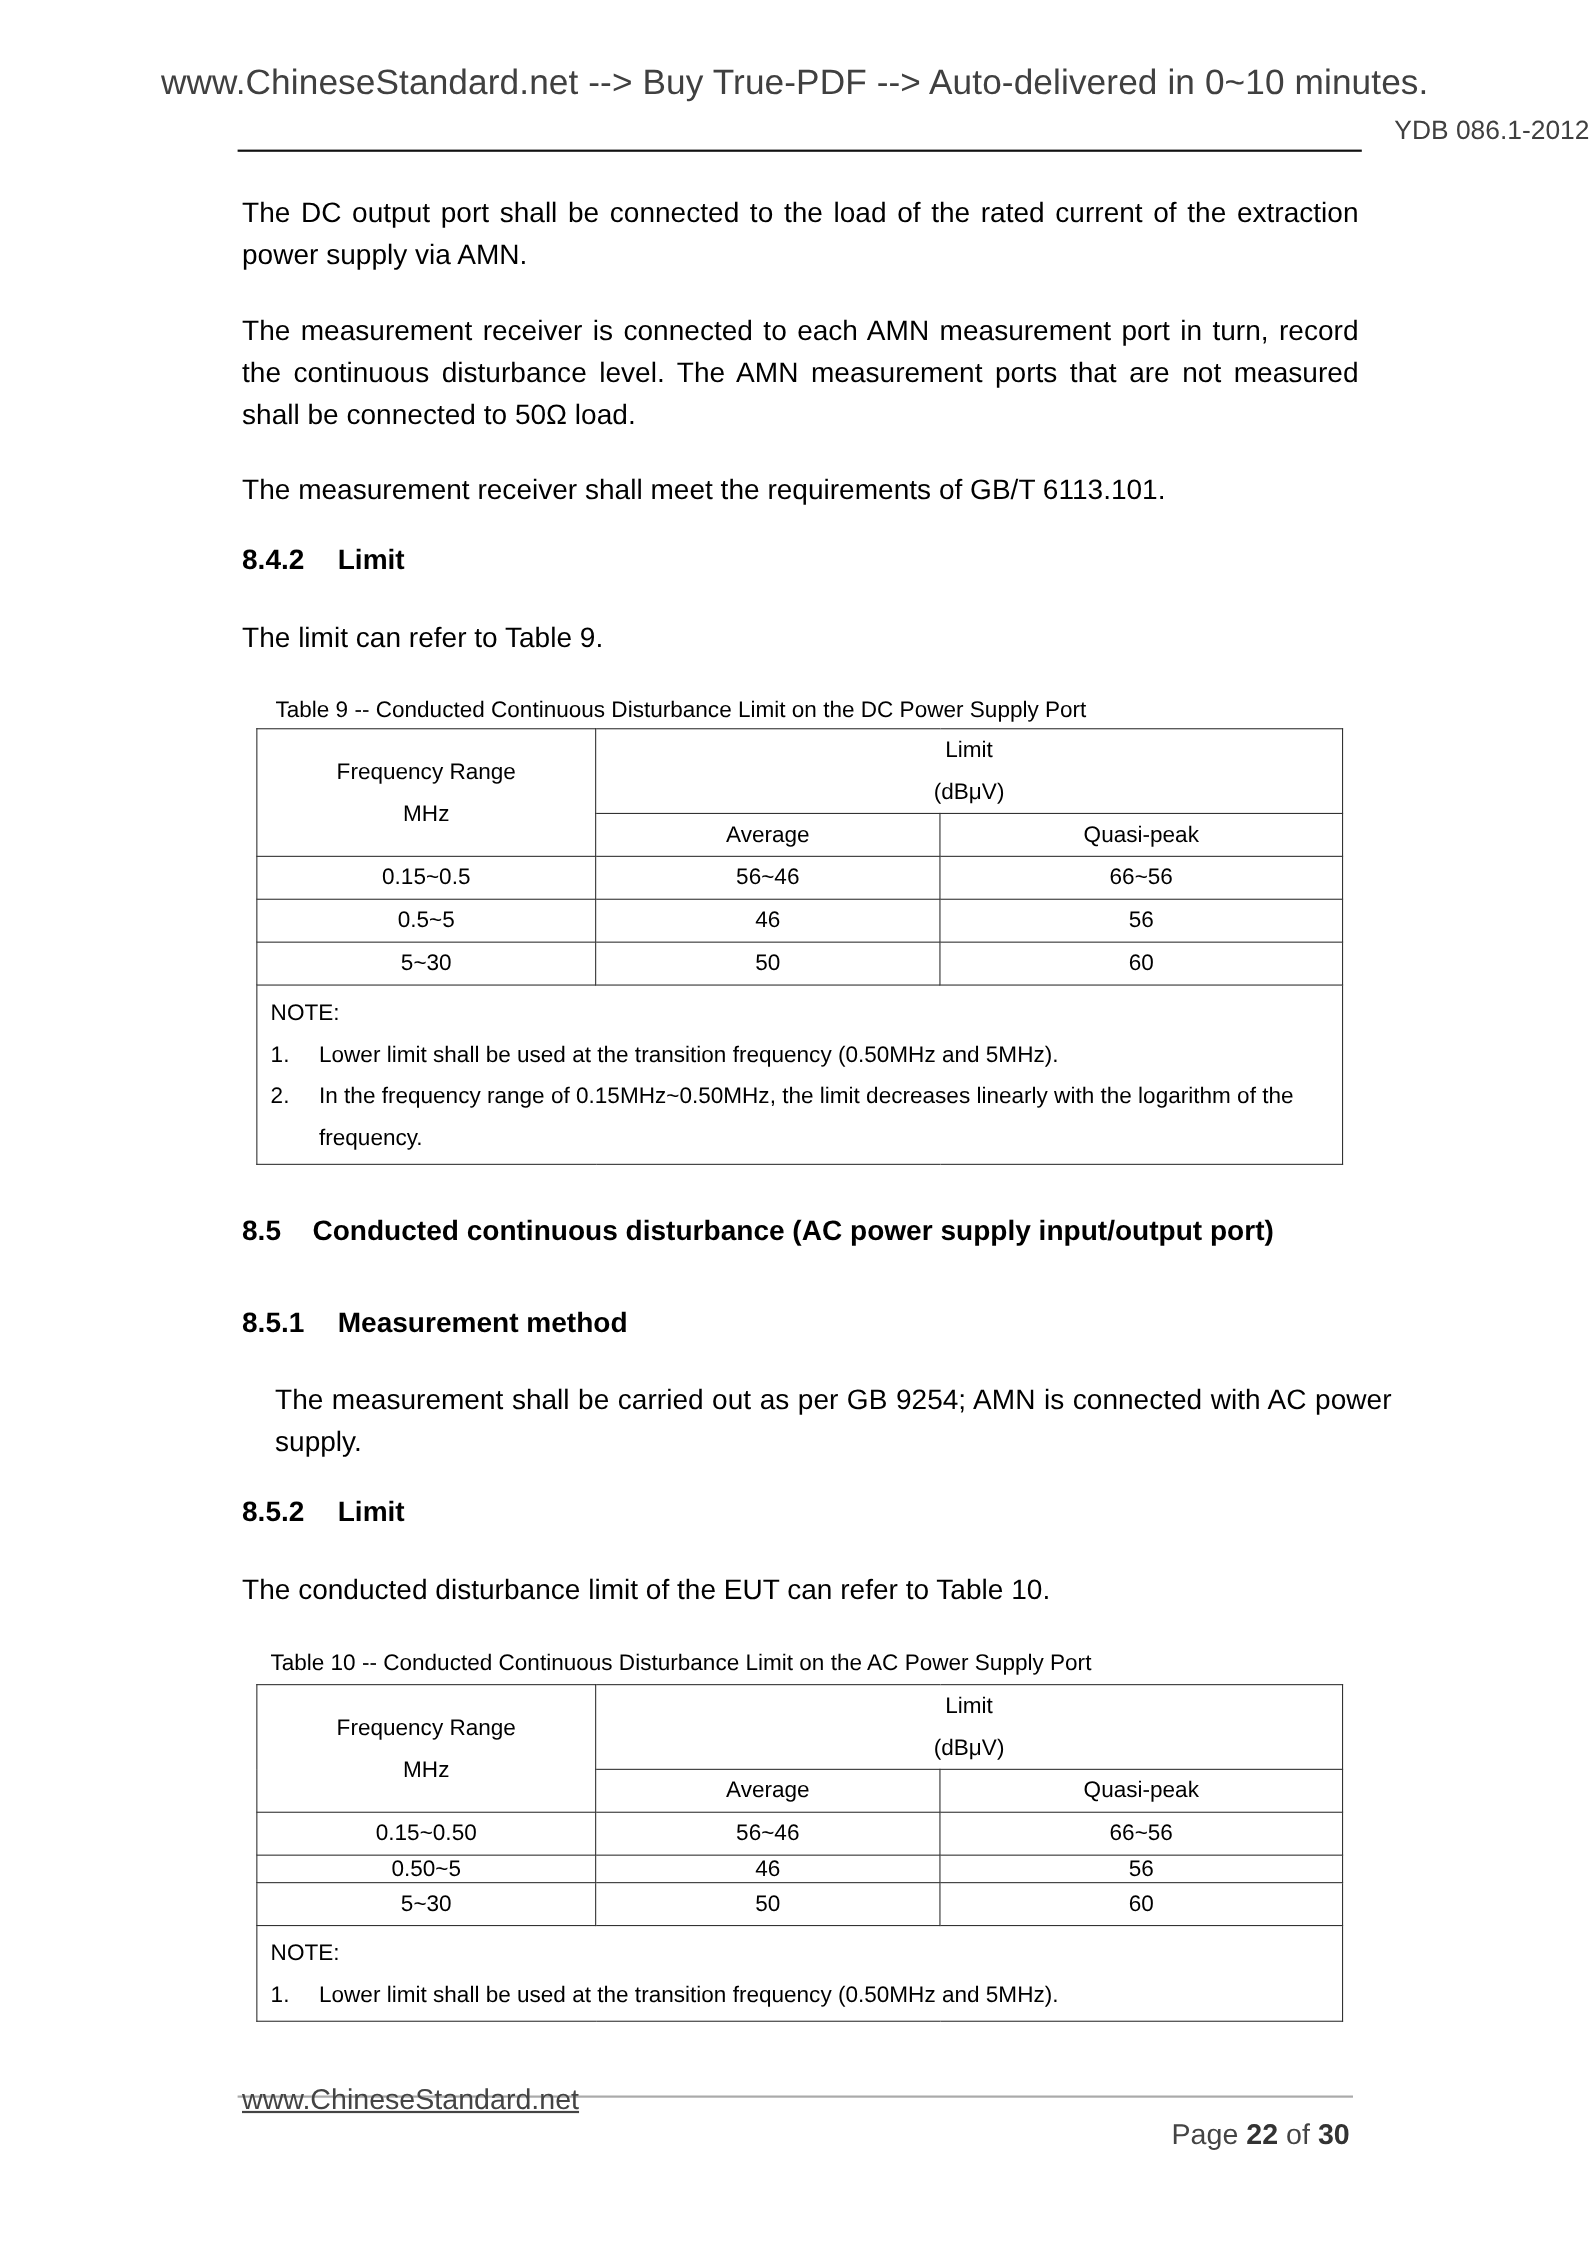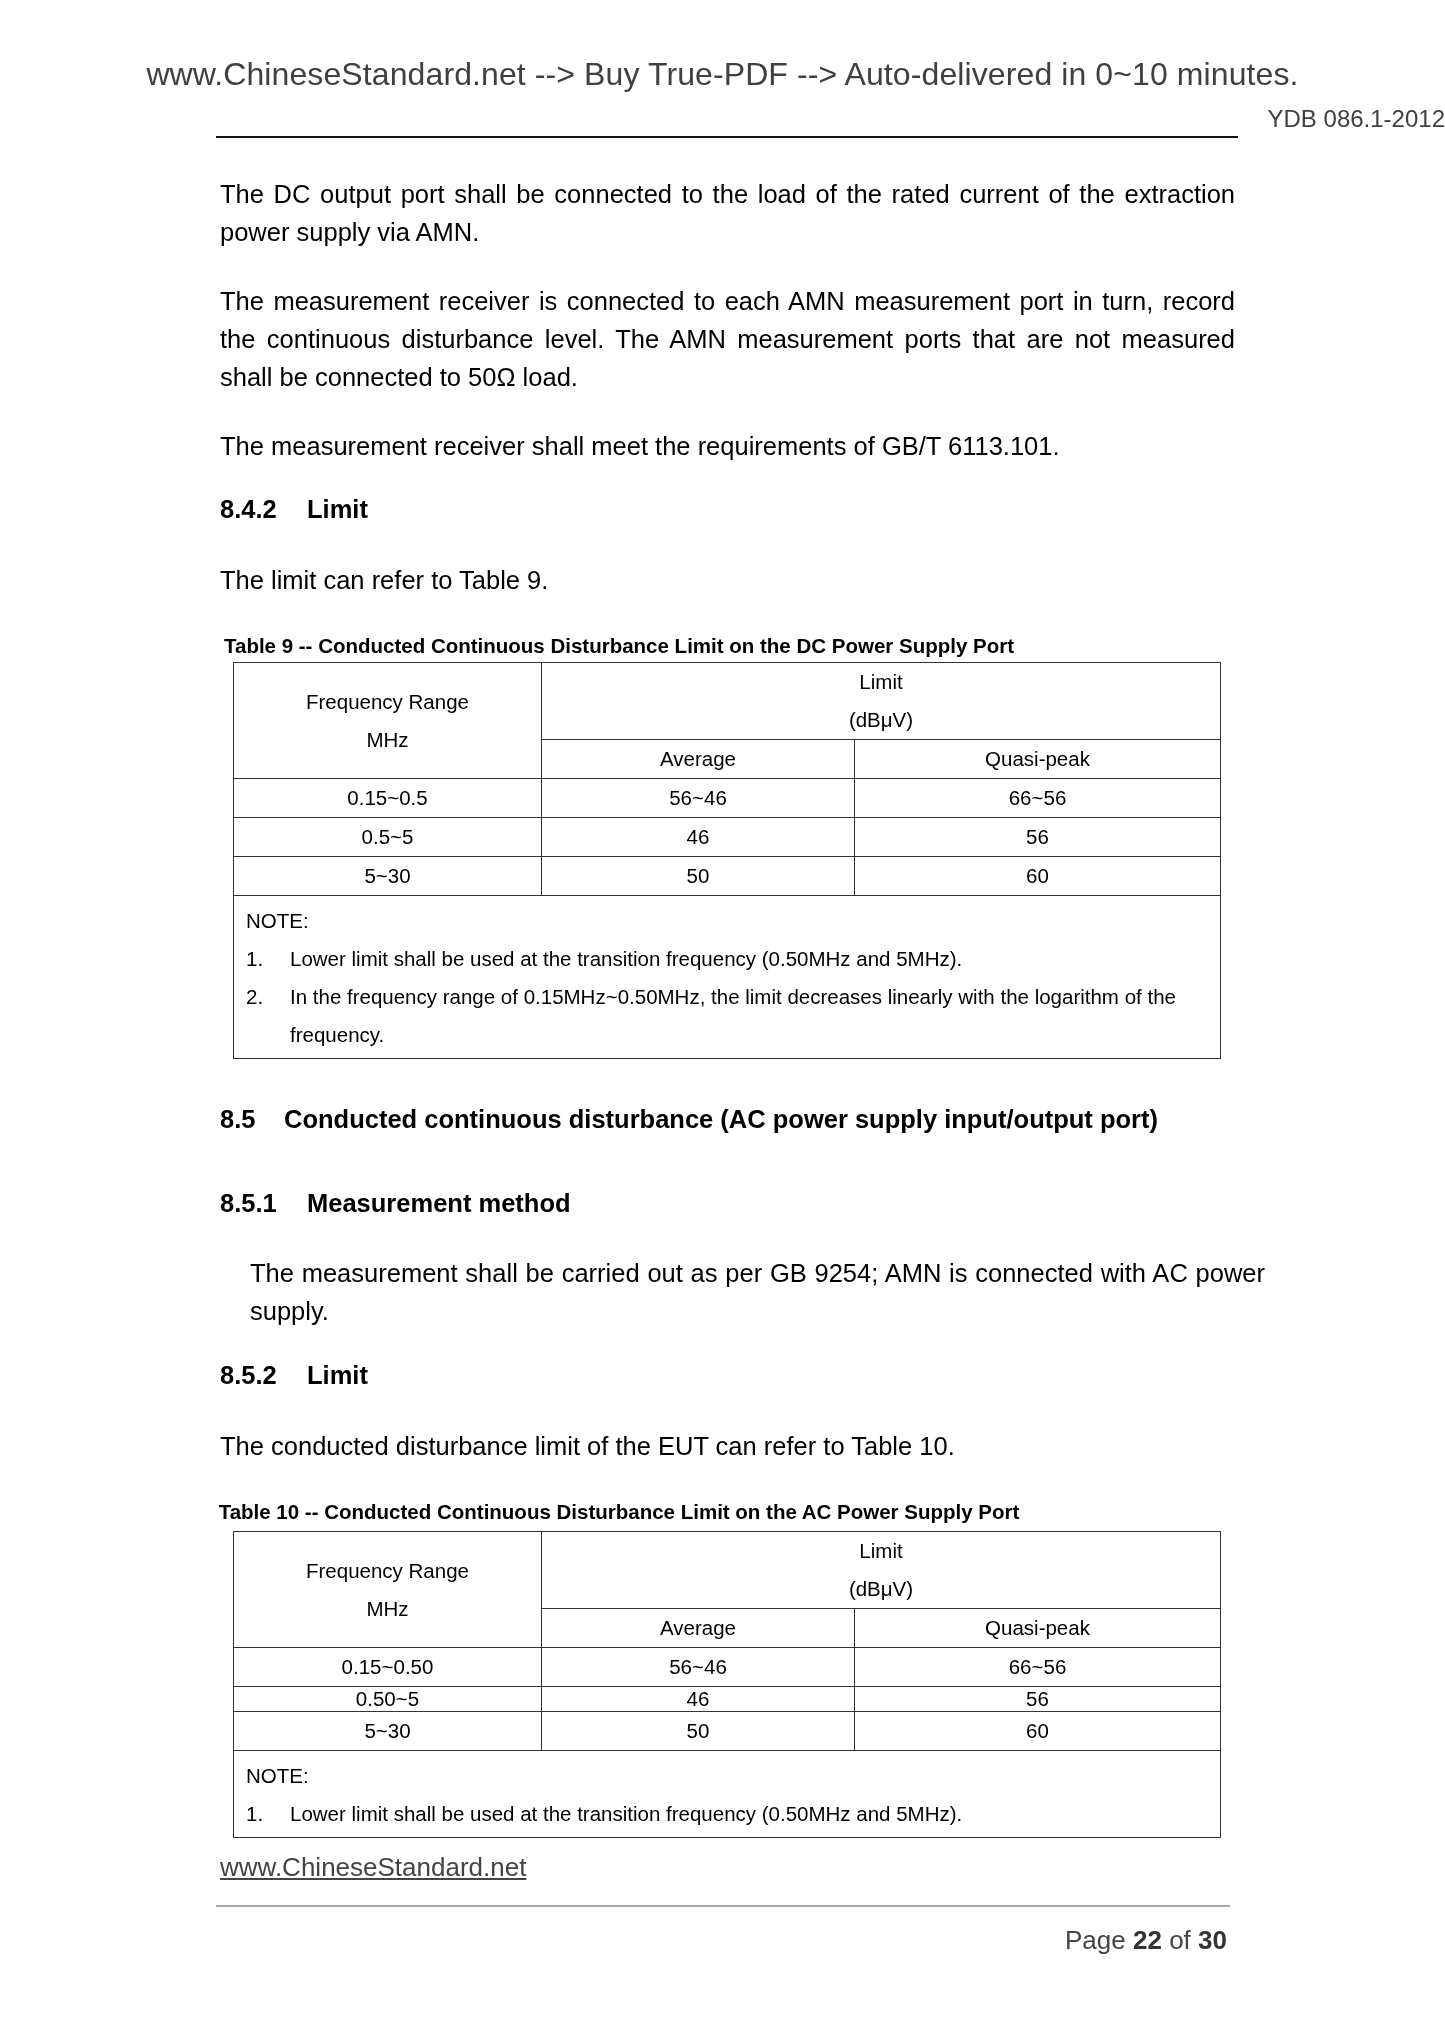--- a/index.html
+++ b/index.html
@@ -4,28 +4,28 @@
 <style>
   html, body { margin: 0; padding: 0; background: #ffffff; }
   body { width: 1445px; height: 2044px; position: relative; font-family: "Liberation Sans", sans-serif; color: #000; overflow: hidden; }
   .abs { position: absolute; }
   .hdr-top { left: 0; width: 1445px; top: 56px; text-align: center; font-size: 32px; color: #404040; letter-spacing: 0.1px; }
   .hdr-sub { left: 0; width: 1445px; top: 105px; text-align: right; font-size: 24px; color: #404040; }
   .hdr-line { left: 216px; width: 1022px; top: 136px; height: 0; border-top: 2px solid #111; }
   .para { left: 220px; width: 1015px; font-size: 25.5px; line-height: 38px; text-align: justify; }
   .heading { left: 220px; font-size: 25.5px; font-weight: bold; }
   .heading .num { display: inline-block; min-width: 87px; }
-  .caption { left: 0; width: 1238px; text-align: center; font-size: 20.5px; font-weight: bold; }
+  .caption { left: 0; width: 1238px; text-align: center; font-size: 20.5px; font-weight: normal; }
   table.std { position: absolute; left: 233px; width: 988px; border-collapse: collapse; font-size: 20.5px; }
   table.std td { border: 1.5px solid #333; text-align: center; vertical-align: middle; padding: 0; }
   table.std td.note { text-align: left; padding: 6px 12px 4px 12px; line-height: 38px; }
   .note-item { display: flex; }
   .note-item .n { width: 44px; flex: none; }
   .footer-line { left: 216px; width: 1014px; top: 1905px; border-top: 2px solid #aaa; }
-  .footer-left { left: 220px; top: 1852px; font-size: 26px; color: #444; text-decoration: underline; }
+  .footer-left { left: 220px; top: 1893px; font-size: 26px; color: #444; text-decoration: underline; }
   .footer-right { right: 218px; top: 1925px; font-size: 26px; color: #444; }
   .footer-right b { color: #333; }
 </style>
 </head>
 <body>
 
 <div class="abs hdr-top">www.ChineseStandard.net --&gt; Buy True-PDF --&gt; Auto-delivered in 0~10 minutes.</div>
 <div class="abs hdr-sub">YDB 086.1-2012</div>
 <div class="abs hdr-line"></div>
 

